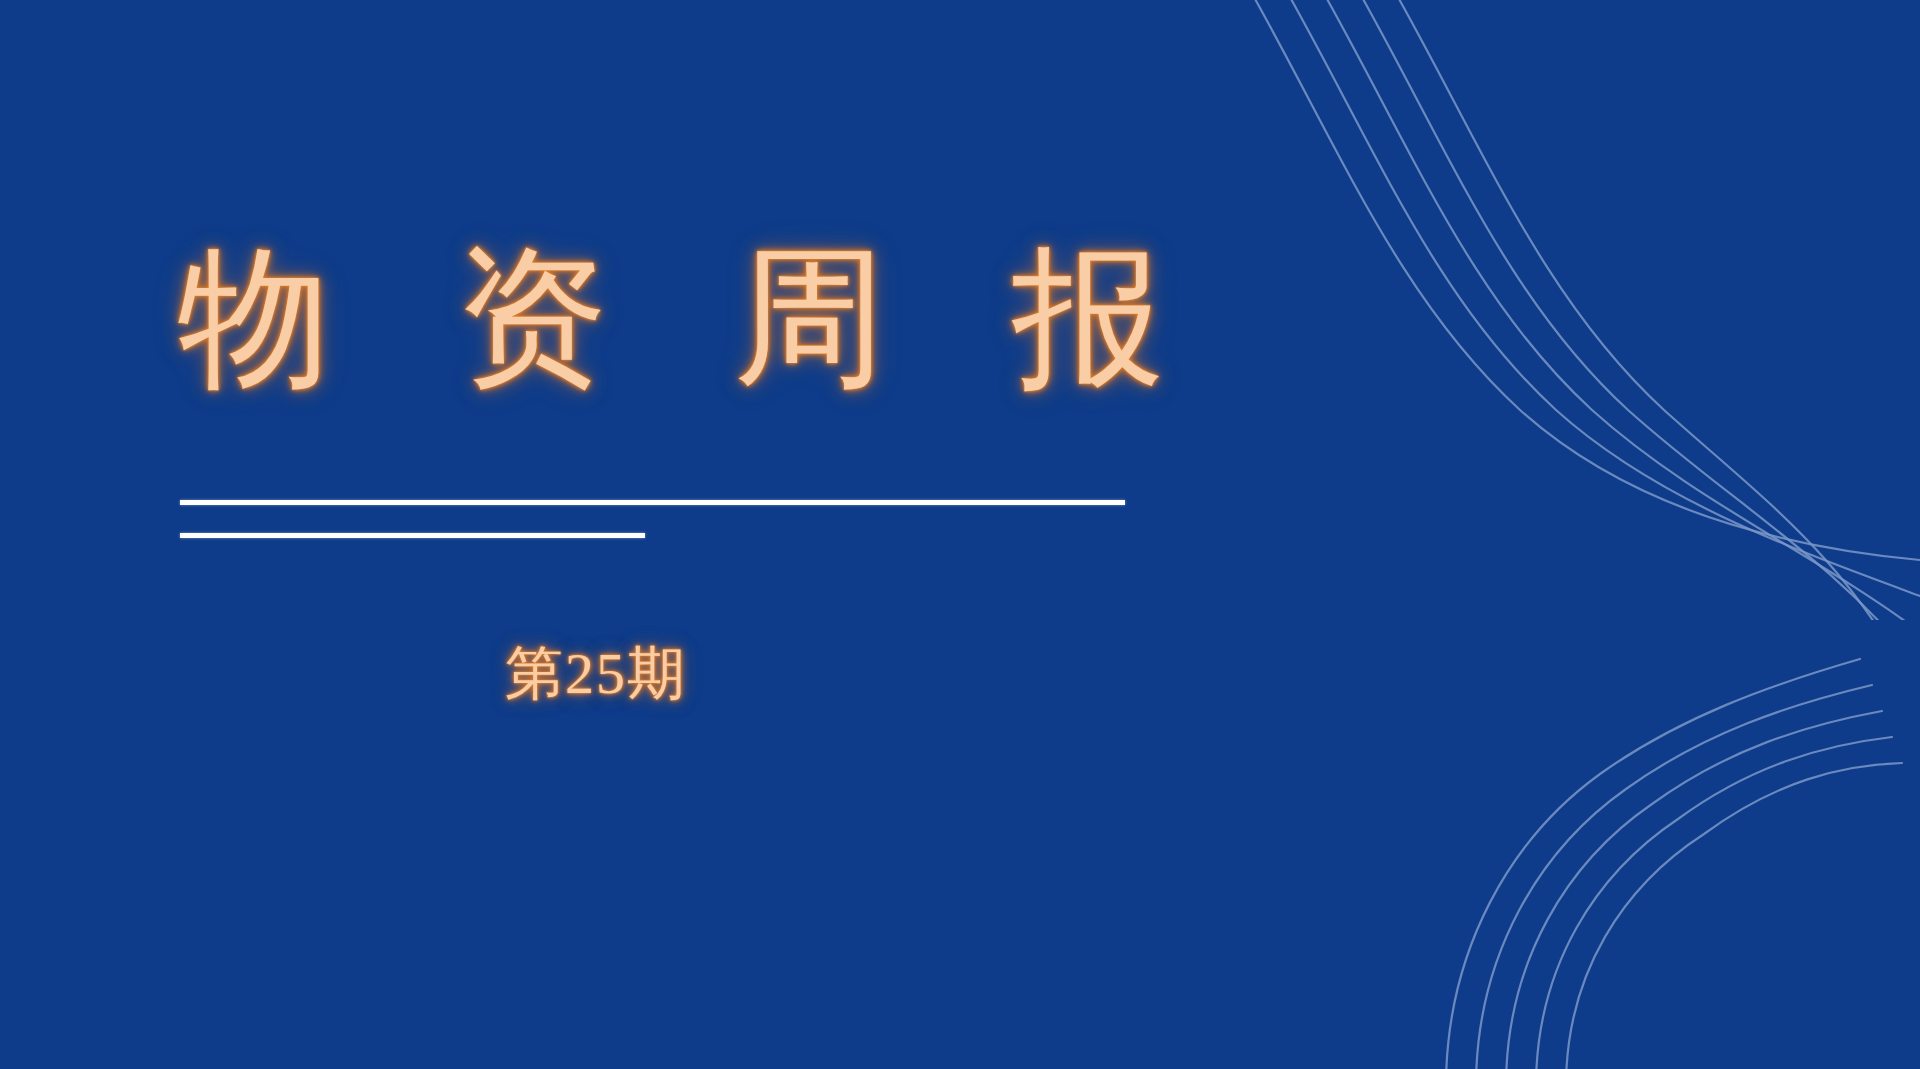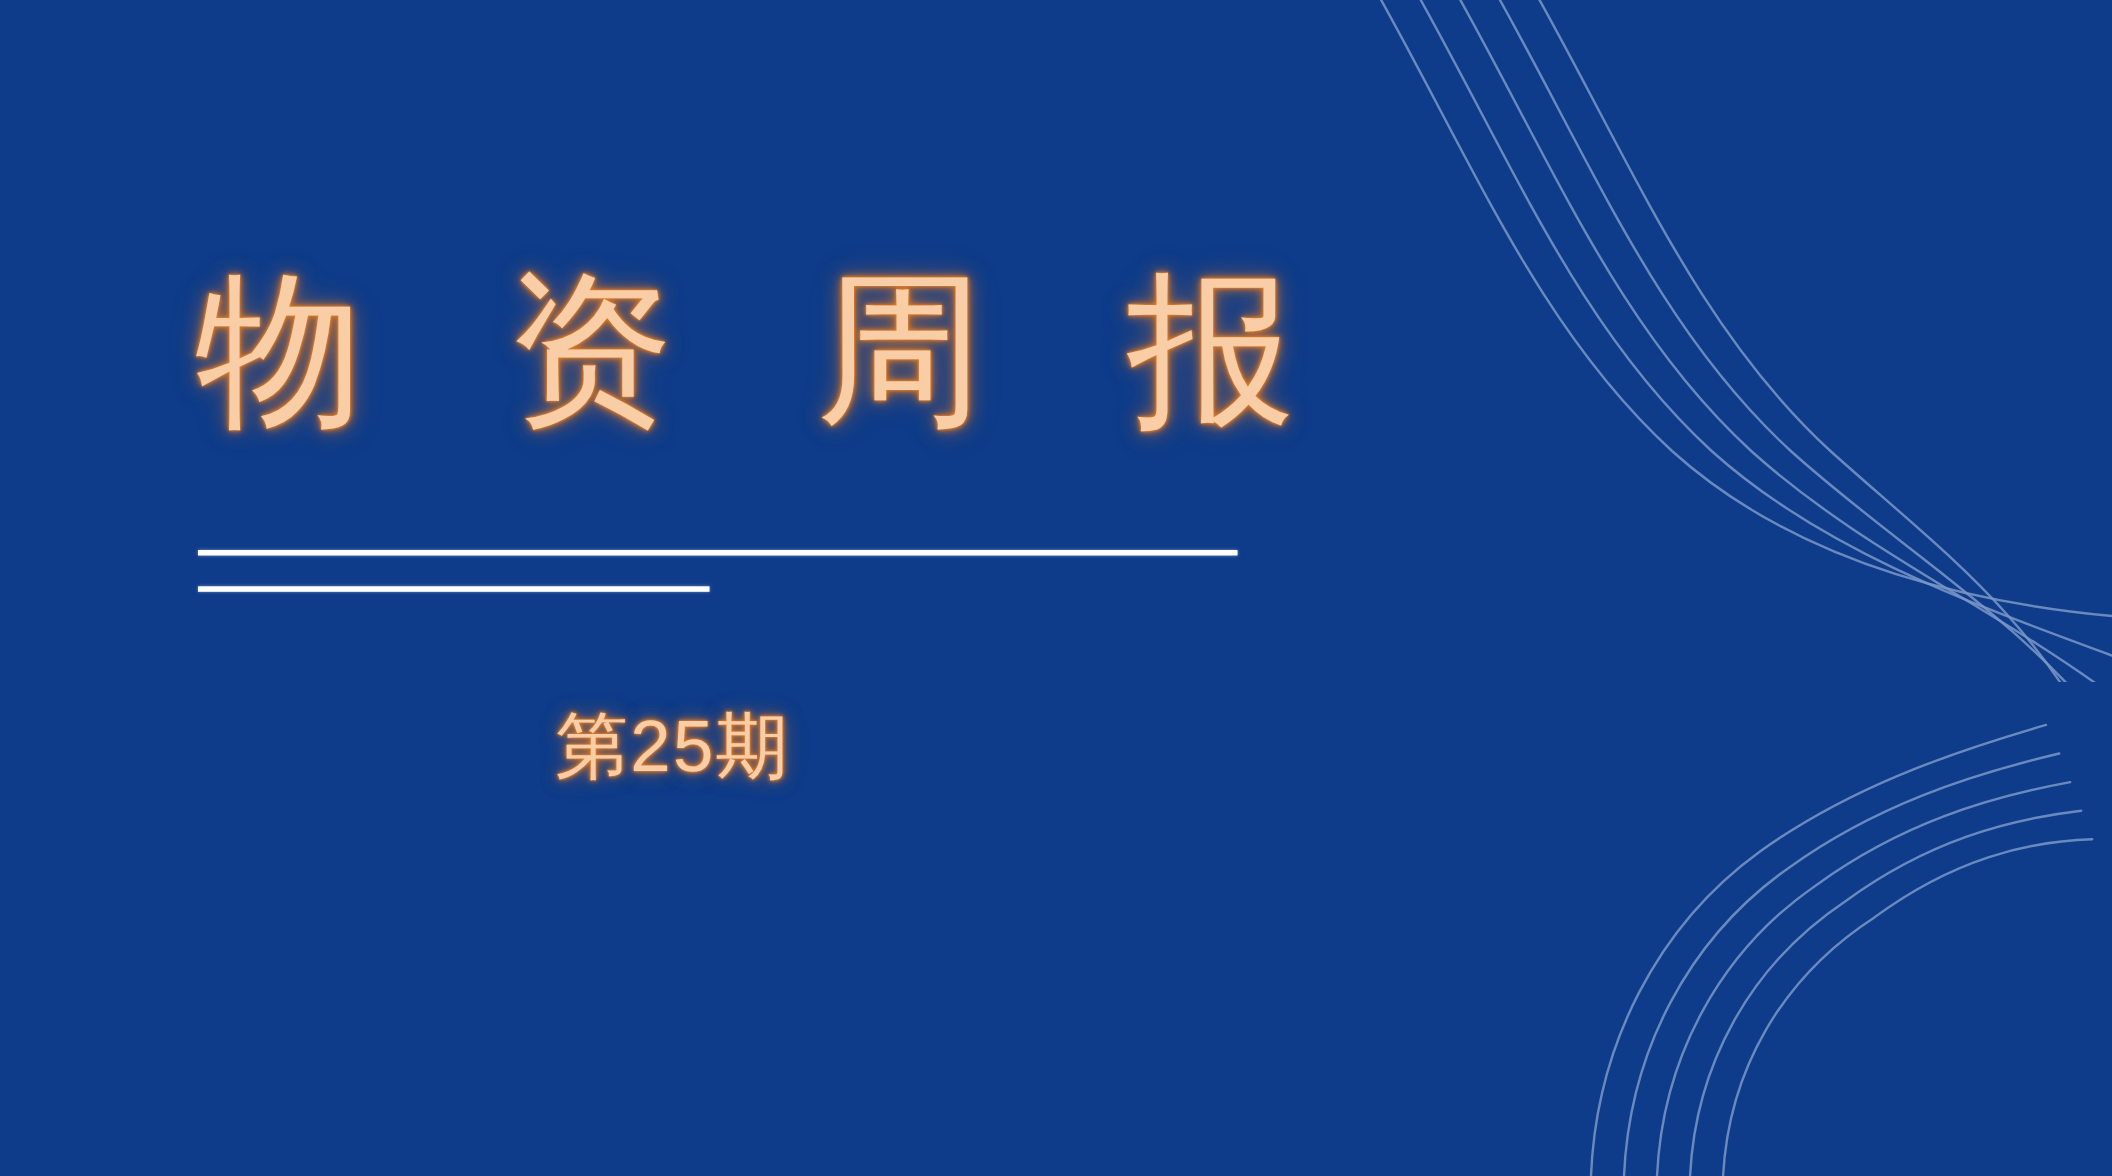--- a/index.html
+++ b/index.html
@@ -42,20 +42,21 @@
     opacity: .85;
   }
 
   
   #title-block {
     position: absolute;
     left: 0;
     top: 0;
     width: 1848px;
     height: 1069px;
+    font-family: Liberation Serif, serif;
   }
 
   #page-title {
     position: absolute;
     left: 178px;
     top: 243px;
     font-size: 152px;
     line-height: 1;
     letter-spacing: 44px;
     font-weight: 400;
@@ -84,21 +85,21 @@
   #title-rule-short {
     left: 180px;
     top: 533px;
     width: 465px;
   }
 
   #page-subtitle {
     position: absolute;
     left: 505px;
     top: 645px;
-    font-size: 66px;
+    font-size: 58px;
     line-height: 1;
     letter-spacing: 2px;
     font-weight: 400;
     white-space: nowrap;
     color: #f9cda6;
     text-shadow:
        0 0 1px #e0832f,
        0 0 2px #e0832f,
        0 0 4px #e07a26,
        0 0 8px rgba(224,122,38,.95),

